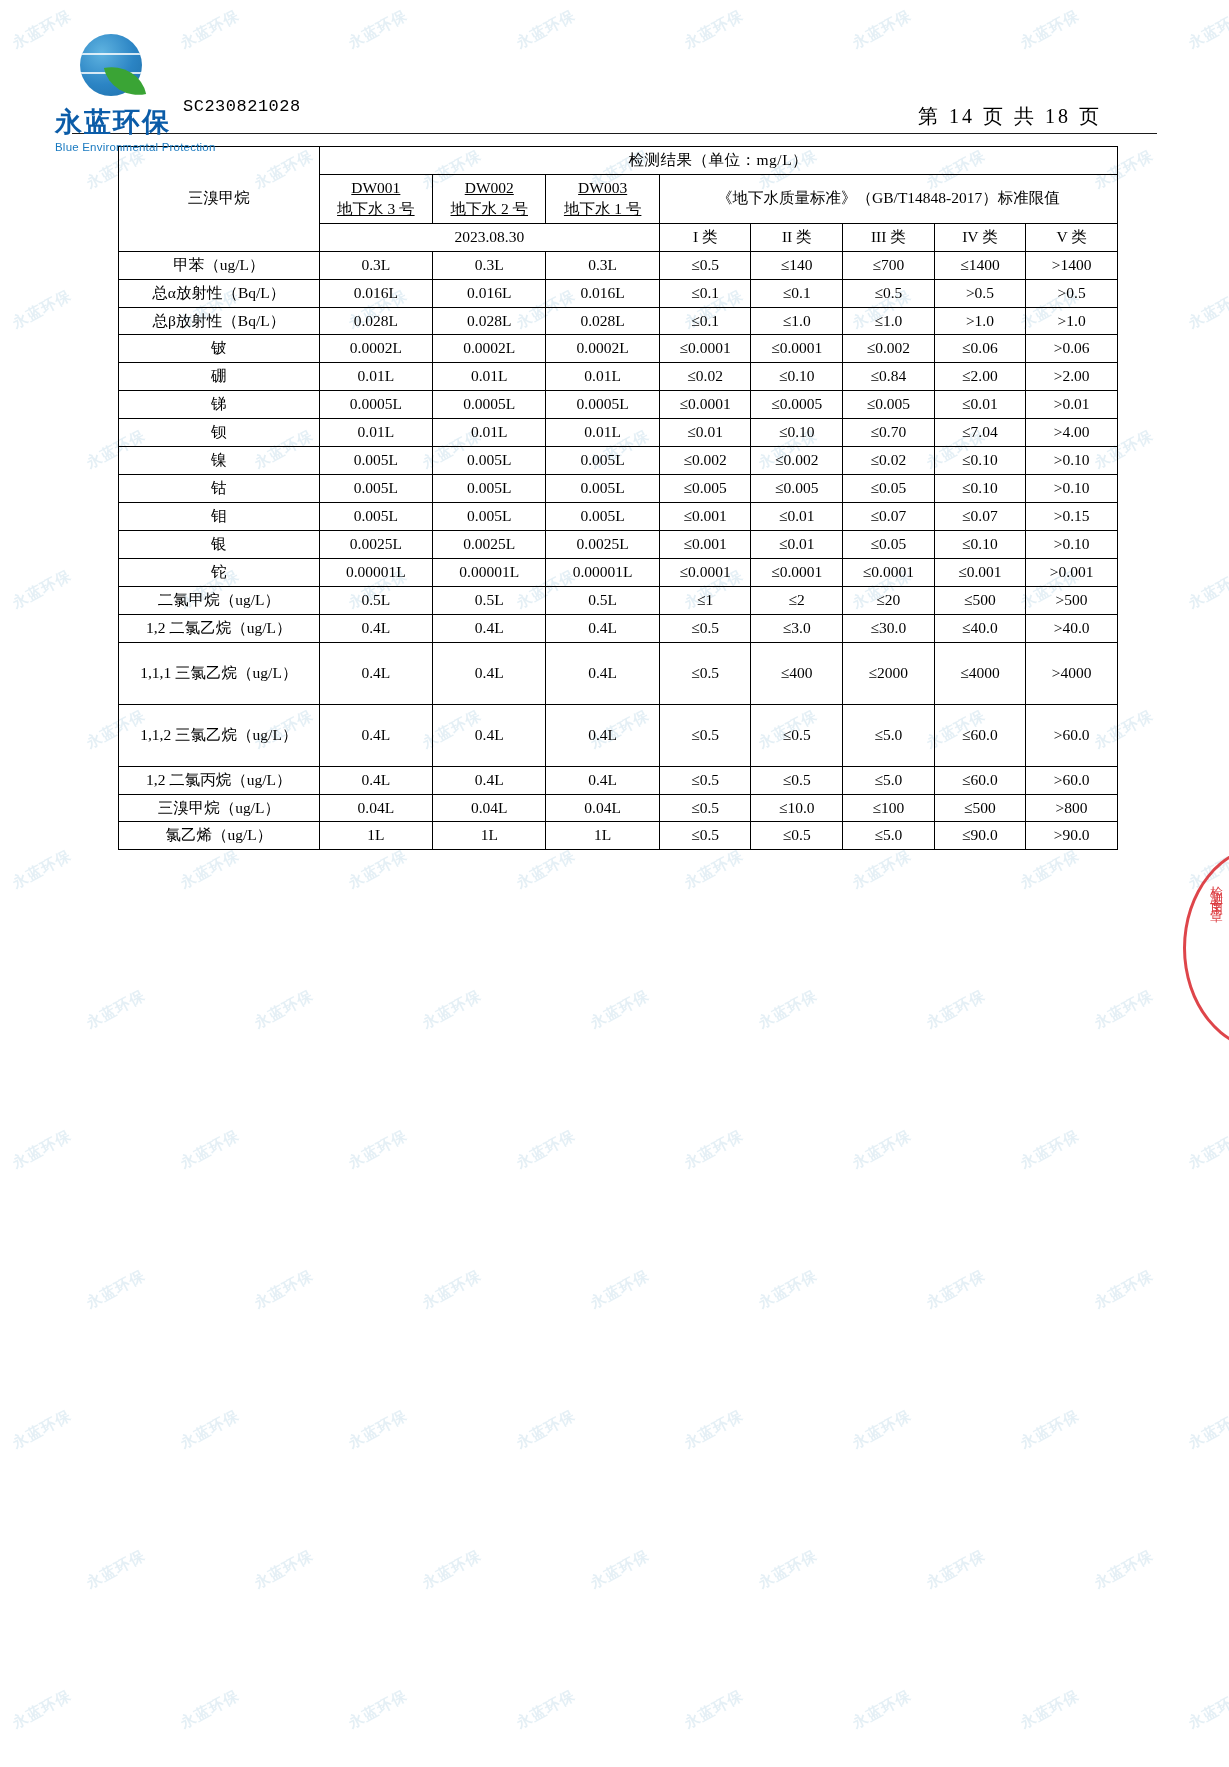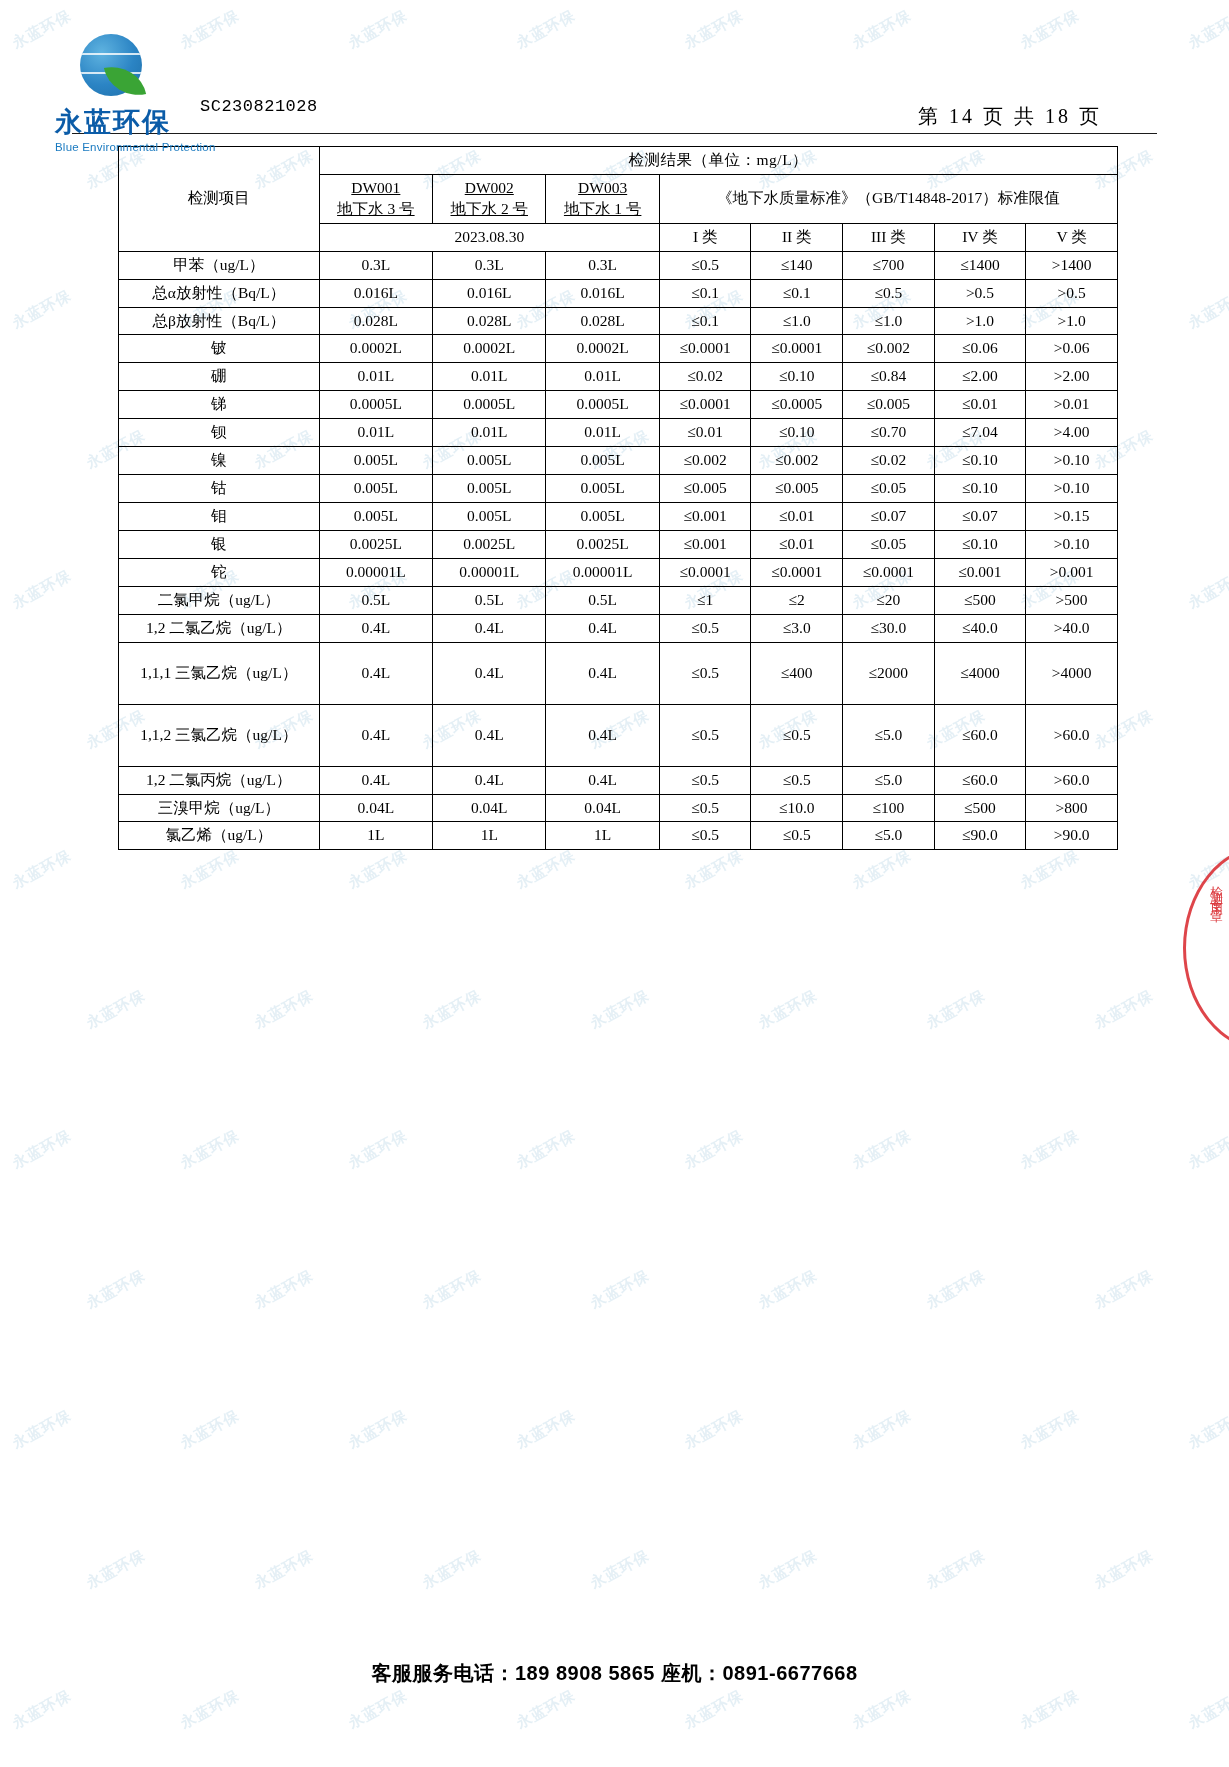--- a/index.html
+++ b/index.html
@@ -97,21 +97,20 @@
   }
 
   .report-no {
     position: absolute;
     left: 183px;
     top: 97px;
     font-family: "Liberation Mono", monospace;
     font-size: 17px;
     letter-spacing: .5px;
     z-index: 3;
-    margin-left: 17px;
   }
   .page-no {
     position: absolute;
     right: 127px;
     top: 103px;
     font-size: 20px;
     letter-spacing: 3px;
     z-index: 3;
     white-space: nowrap;
   }
@@ -329,21 +328,21 @@
           <col class="col-s">
           <col class="col-s">
         <col class="col-cls">
           <col class="col-cls">
           <col class="col-cls">
           <col class="col-cls">
           <col class="col-cls">
       </colgroup>
       <thead>
         <tr>
-          <td rowspan="3" class="item-name">检测项目</td>
+          <td rowspan="3" class="item-name">三溴甲烷</td>
           <td colspan="8" class="h-result">检测结果（单位：mg/L）</td>
         </tr>
         <tr>
           <td class="h-sample">
             <div>DW001</div>
             <div>地下水 3 号</div>
           </td>
           <td class="h-sample">
             <div>DW002</div>
             <div>地下水 2 号</div>
@@ -575,15 +574,14 @@
           </tr>
         </tbody>
     </table>
   </div>
 
   <div class="seal">
     <div class="seal-arc"></div>
     <div class="seal-txt">检测专用章</div>
   </div>
 
-  <div class="footer">客服服务电话：189 8908 5865  座机：0891-6677668</div>
 
 </div>
 
 </body></html>

